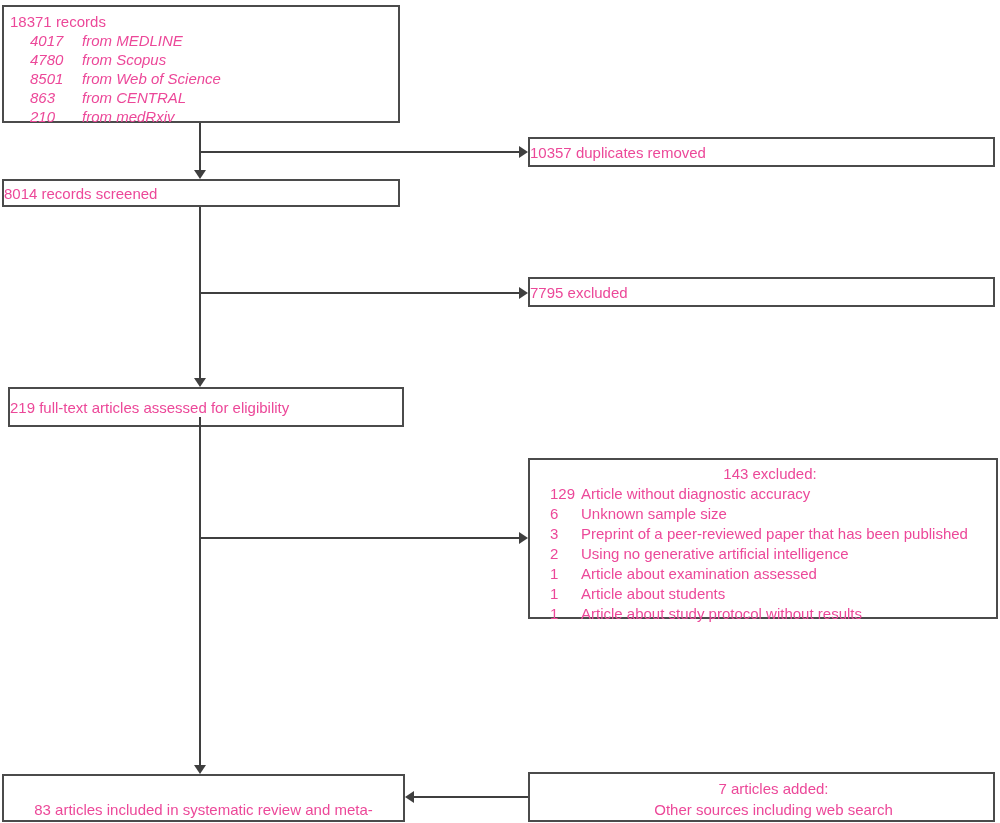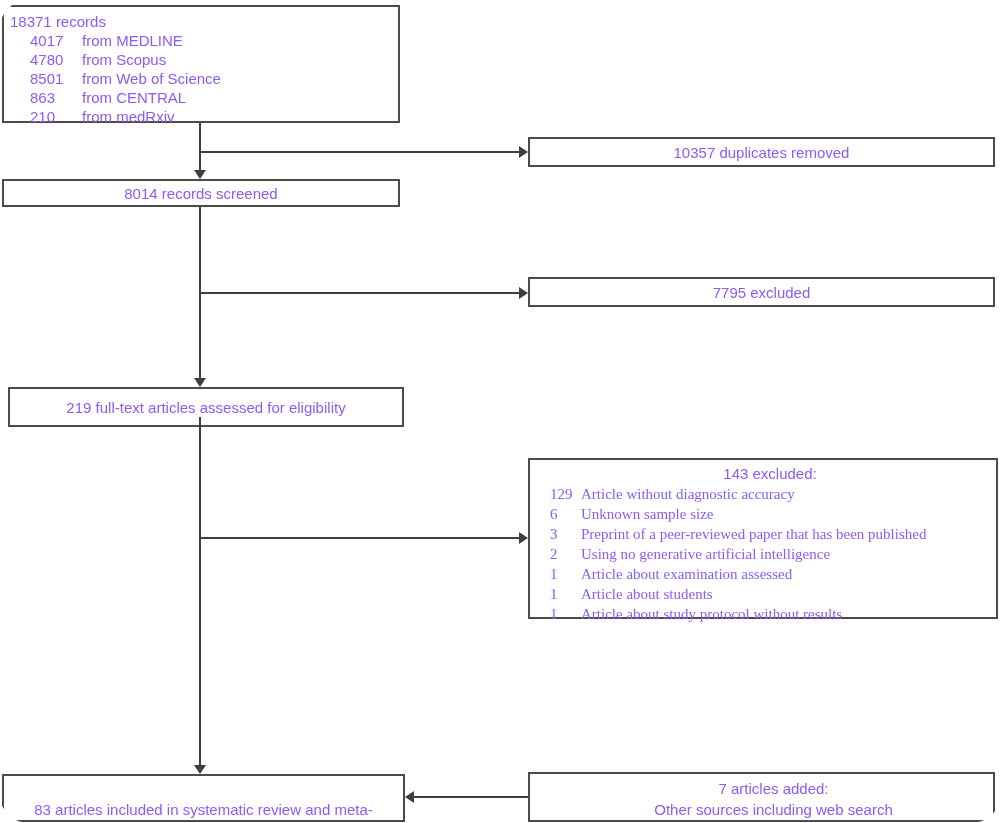--- a/index.html
+++ b/index.html
@@ -6,52 +6,50 @@
     margin: 0;
     padding: 0;
     background: #ffffff;
   }
   #canvas {
     position: relative;
     width: 1000px;
     height: 823px;
     background: #ffffff;
     font-family: "Liberation Sans", "DejaVu Sans", sans-serif;
-    color: #8b5cf6;
+    color: #ec4899;
     overflow: hidden;
-    border-radius: 28px;
   }
   .box {
     position: absolute;
     box-sizing: border-box;
     border: 2px solid #4b4b4b;
     background: #ffffff;
     font-size: 15px;
     line-height: 19px;
   }
   .box.center {
     display: flex;
     align-items: center;
-    justify-content: center;
     text-align: center;
   }
   .box.center2 {
     display: flex;
     flex-direction: column;
     align-items: center;
     justify-content: flex-end;
     text-align: center;
     line-height: 21px;
   }
   #box-records { padding: 5px 8px 4px 6px; }
-  .src-row { display: flex; margin-left: 20px; }
+  .src-row { display: flex; margin-left: 20px; font-style: italic; }
   .src-num { width: 52px; flex: 0 0 52px; }
   #box-excluded-fulltext { padding: 4px 6px 3px 20px; line-height: 20px; }
   .reason-header { text-align: center; }
-  .reason-row { display: flex; font-family: Liberation Serif, serif; }
+  .reason-row { display: flex; }
   .reason-num { width: 31px; flex: 0 0 31px; }
   .reason-label { flex: 1; white-space: nowrap; }
   .line {
     position: absolute;
     background: #3f3f3f;
   }
   .arrowhead {
     position: absolute;
     width: 0;
     height: 0;

